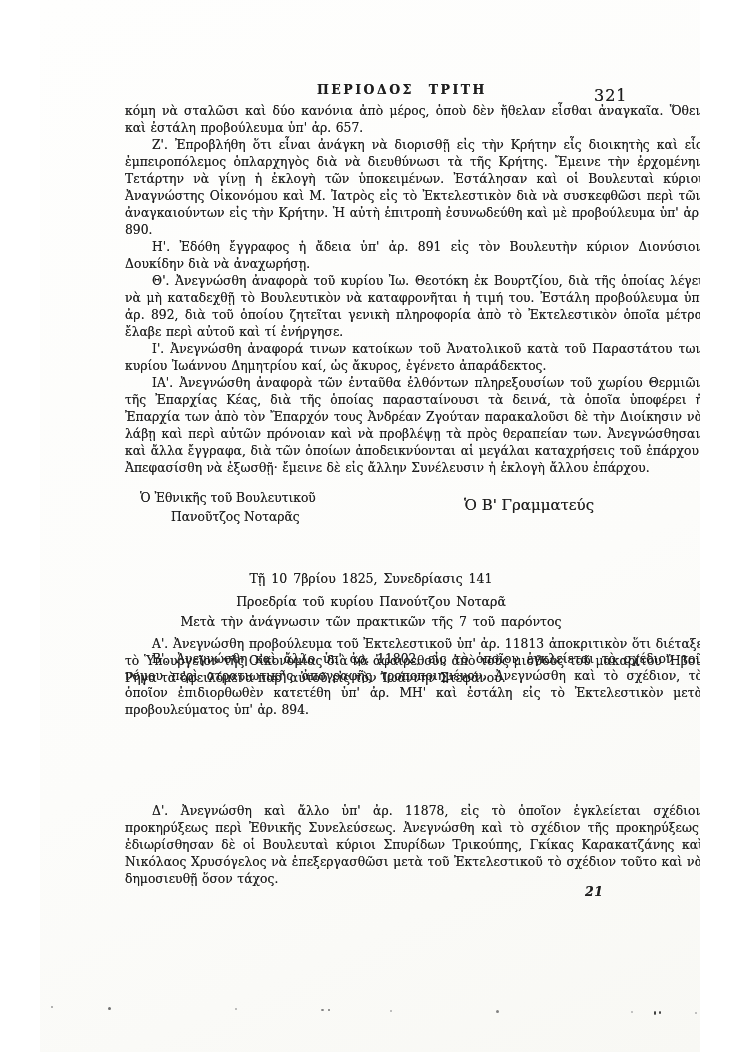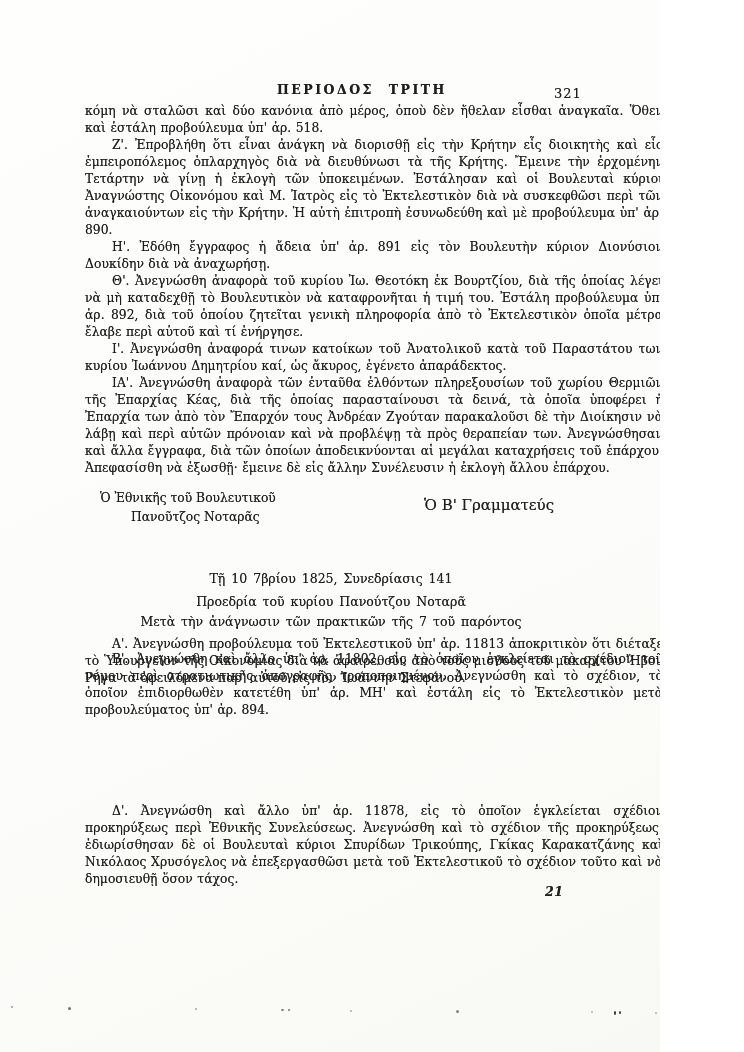--- a/index.html
+++ b/index.html
@@ -8,30 +8,31 @@
     background: #ffffff;
     font-family: "DejaVu Serif", "DejaVu Sans", serif;
   }
   .page {
     position: relative;
     width: 660px; height: 1052px;
     overflow: hidden;
     background: linear-gradient(155deg, #fefefd 0%, #fcfcfa 60%, #f8f8f4 100%);
     color: #1e1e1e;
     text-shadow: 0 0 0.35px rgba(25,25,25,0.65);
+    margin-left: 40px;
   }
   .running-title {
     position: absolute; left: 277px; top: 82px;
     font-size: 12.5px; font-weight: 700;
     letter-spacing: 2.5px; word-spacing: 8px;
     white-space: nowrap;
   }
   .page-number {
     position: absolute; left: 554px; top: 86px;
-    font-size: 13px; letter-spacing: 1px; text-align: right;
+    font-size: 16px; letter-spacing: 1px; text-align: right;
   }
   .para {
     position: absolute; left: 85px; width: 578px;
     font-size: 12.3px; line-height: 17px;
     text-align: justify; text-indent: 27px;
     word-spacing: 0.5px; letter-spacing: 0.05px;
   }
   .para.continuation { text-indent: 0; }
   .sig-left-title  { position: absolute; left: 100px; top: 491px; font-size: 12.3px; white-space: nowrap; }
   .sig-left-name   { position: absolute; left: 131px; top: 510px; font-size: 12.3px; white-space: nowrap; }
@@ -52,21 +53,21 @@
   .speck { position: absolute; border-radius: 50%; }
 </style>
 </head>
 <body>
 
 <div class="page">
 
   <div class="running-title">ΠΕΡΙΟΔΟΣ ΤΡΙΤΗ</div>
   <div class="page-number">321</div>
 
-  <p class="para continuation" style="top:103px">κόμη νὰ σταλῶσι καὶ δύο κανόνια ἀπὸ μέρος, ὁποὺ δὲν ἤθελαν εἶσθαι ἀναγκαῖα. Ὅθεν καὶ ἐστάλη προβούλευμα ὑπ' ἀρ. 518.</p>
+  <p class="para continuation" style="top:103px">κόμη νὰ σταλῶσι καὶ δύο κανόνια ἀπὸ μέρος, ὁποὺ δὲν ἤθελαν εἶσθαι ἀναγκαῖα. Ὅθεν καὶ ἐστάλη προβούλευμα ὑπ' ἀρ. 657.</p>
   <p class="para" style="top:137px">Ζ'. Ἐπροβλήθη ὅτι εἶναι ἀνάγκη νὰ διορισθῇ εἰς τὴν Κρήτην εἷς διοικητὴς καὶ εἷς ἐμπειροπόλεμος ὁπλαρχηγὸς διὰ νὰ διευθύνωσι τὰ τῆς Κρήτης. Ἔμεινε τὴν ἐρχομένην Τετάρτην νὰ γίνῃ ἡ ἐκλογὴ τῶν ὑποκειμένων. Ἐστάλησαν καὶ οἱ Βουλευταὶ κύριοι Ἀναγνώστης Οἰκονόμου καὶ Μ. Ἰατρὸς εἰς τὸ Ἐκτελεστικὸν διὰ νὰ συσκεφθῶσι περὶ τῶν ἀναγκαιούντων εἰς τὴν Κρήτην. Ἡ αὐτὴ ἐπιτροπὴ ἐσυνωδεύθη καὶ μὲ προβούλευμα ὑπ' ἀρ. 890.</p>
   <p class="para" style="top:239px">Η'. Ἐδόθη ἔγγραφος ἡ ἄδεια ὑπ' ἀρ. 891 εἰς τὸν Βουλευτὴν κύριον Διονύσιον Δουκίδην διὰ νὰ ἀναχωρήσῃ.</p>
   <p class="para" style="top:273px">Θ'. Ἀνεγνώσθη ἀναφορὰ τοῦ κυρίου Ἰω. Θεοτόκη ἐκ Βουρτζίου, διὰ τῆς ὁποίας λέγει νὰ μὴ καταδεχθῇ τὸ Βουλευτικὸν νὰ καταφρονῆται ἡ τιμή του. Ἐστάλη προβούλευμα ὑπ' ἀρ. 892, διὰ τοῦ ὁποίου ζητεῖται γενικὴ πληροφορία ἀπὸ τὸ Ἐκτελεστικὸν ὁποῖα μέτρα ἔλαβε περὶ αὐτοῦ καὶ τί ἐνήργησε.</p>
   <p class="para" style="top:341px">Ι'. Ἀνεγνώσθη ἀναφορά τινων κατοίκων τοῦ Ἀνατολικοῦ κατὰ τοῦ Παραστάτου των κυρίου Ἰωάννου Δημητρίου καί, ὡς ἄκυρος, ἐγένετο ἀπαράδεκτος.</p>
   <p class="para" style="top:375px">ΙΑ'. Ἀνεγνώσθη ἀναφορὰ τῶν ἐνταῦθα ἐλθόντων πληρεξουσίων τοῦ χωρίου Θερμιῶν τῆς Ἐπαρχίας Κέας, διὰ τῆς ὁποίας παρασταίνουσι τὰ δεινά, τὰ ὁποῖα ὑποφέρει ἡ Ἐπαρχία των ἀπὸ τὸν Ἔπαρχόν τους Ἀνδρέαν Ζγούταν παρακαλοῦσι δὲ τὴν Διοίκησιν νὰ λάβῃ καὶ περὶ αὐτῶν πρόνοιαν καὶ νὰ προβλέψῃ τὰ πρὸς θεραπείαν των. Ἀνεγνώσθησαν καὶ ἄλλα ἔγγραφα, διὰ τῶν ὁποίων ἀποδεικνύονται αἱ μεγάλαι καταχρήσεις τοῦ ἐπάρχου. Ἀπεφασίσθη νὰ ἐξωσθῇ· ἔμεινε δὲ εἰς ἄλλην Συνέλευσιν ἡ ἐκλογὴ ἄλλου ἐπάρχου.</p>
 
   <div class="sig-left-title">Ὁ Ἐθνικῆς τοῦ Βουλευτικοῦ</div>
   <div class="sig-left-name">Πανοῦτζος Νοταρᾶς</div>
   <div class="sig-right-title">Ὁ Β' Γραμματεύς</div>
 

